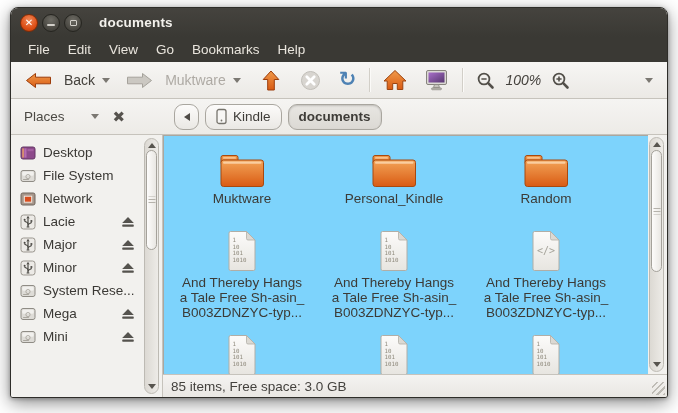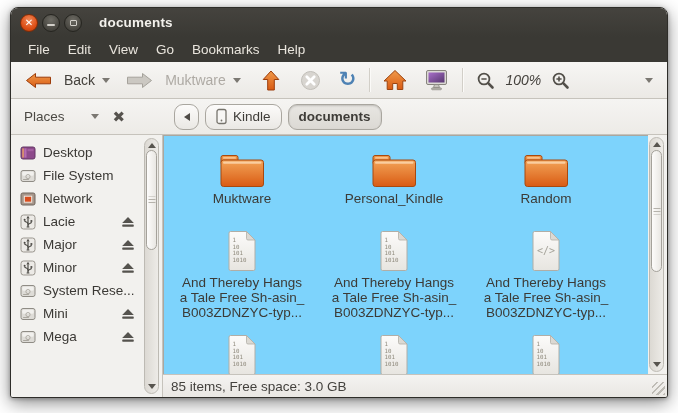--- a/index.html
+++ b/index.html
@@ -355,35 +355,35 @@
         </div>
 
 
         <div class="side-item">
           <svg class="icon" viewBox="0 0 16 16">
               <rect x="1" y="2.5" width="14" height="11" rx="2" fill="#dedcd7" stroke="#8f8c85"></rect>
               <rect x="2.3" y="3.8" width="11.4" height="4" rx="1.4" fill="#f1f0ed"></rect>
               <circle cx="8" cy="8.6" r="2.1" fill="none" stroke="#aaa79f" stroke-width="0.9"></circle>
               <rect x="3" y="11" width="6" height="1.1" rx="0.5" fill="#aaa79f"></rect>
             </svg>
-          <span class="slabel">Mini</span>
+          <span class="slabel">Mega</span>
           <svg class="eject" viewBox="0 0 14 12">
               <path d="M7 1 L12.8 7 H1.2 Z" fill="#55534e"></path>
               <rect x="1.2" y="8.6" width="11.6" height="2.2" rx="0.8" fill="#55534e"></rect>
             </svg>
         </div>
 
         <div class="side-item">
           <svg class="icon" viewBox="0 0 16 16">
               <rect x="1" y="2.5" width="14" height="11" rx="2" fill="#dedcd7" stroke="#8f8c85"></rect>
               <rect x="2.3" y="3.8" width="11.4" height="4" rx="1.4" fill="#f1f0ed"></rect>
               <circle cx="8" cy="8.6" r="2.1" fill="none" stroke="#aaa79f" stroke-width="0.9"></circle>
               <rect x="3" y="11" width="6" height="1.1" rx="0.5" fill="#aaa79f"></rect>
             </svg>
-          <span class="slabel">Mega</span>
+          <span class="slabel">Mini</span>
           <svg class="eject" viewBox="0 0 14 12">
               <path d="M7 1 L12.8 7 H1.2 Z" fill="#55534e"></path>
               <rect x="1.2" y="8.6" width="11.6" height="2.2" rx="0.8" fill="#55534e"></rect>
             </svg>
         </div>
 
         <div class="side-item">
           
         </div>
       </div>

